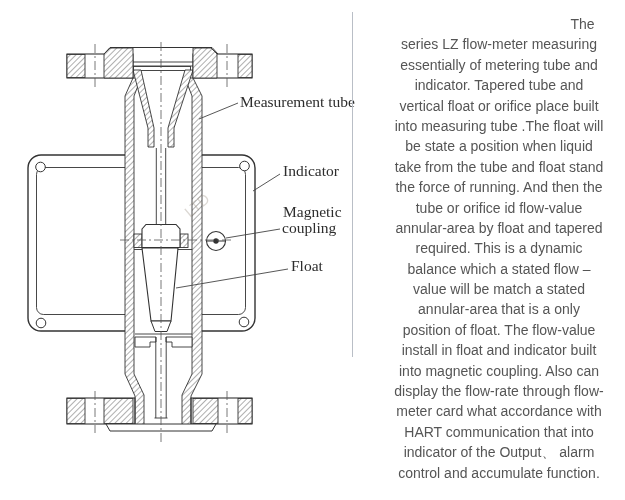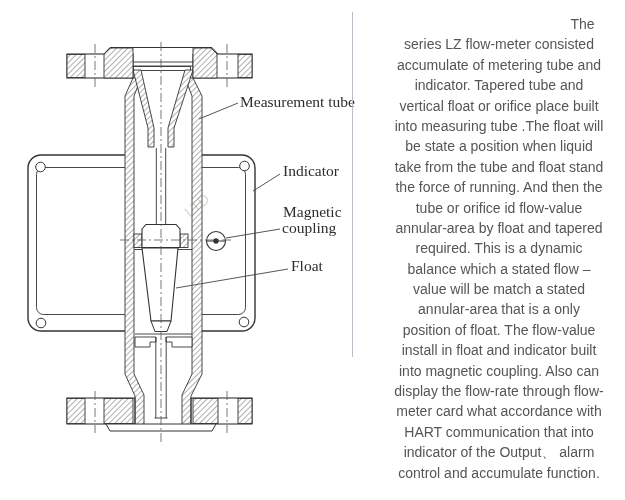--- a/index.html
+++ b/index.html
@@ -126,22 +126,22 @@
       </g>
 
       <text class="wmark" x="190" y="218" transform="rotate(-40 190 218)">LTD</text>
     </svg>
   </div>
 
   <div class="divider"></div>
   <div class="text-panel">
     <div>
         <div class="line">The</div>
-        <div class="line">series LZ flow-meter consisted</div>
-        <div class="line">accumulate of metering tube and</div>
+        <div class="line">series LZ flow-meter measuring</div>
+        <div class="line">essentially of metering tube and</div>
         <div class="line">indicator. Tapered tube and</div>
         <div class="line">vertical float or orifice place built</div>
         <div class="line">into measuring tube .The float will</div>
         <div class="line">be state a position when liquid</div>
         <div class="line">take from the tube and float stand</div>
         <div class="line">the force of running. And then the</div>
         <div class="line">tube or orifice id flow-value</div>
         <div class="line">annular-area by float and tapered</div>
         <div class="line">required. This is a dynamic</div>
         <div class="line">balance which a stated flow –</div>

